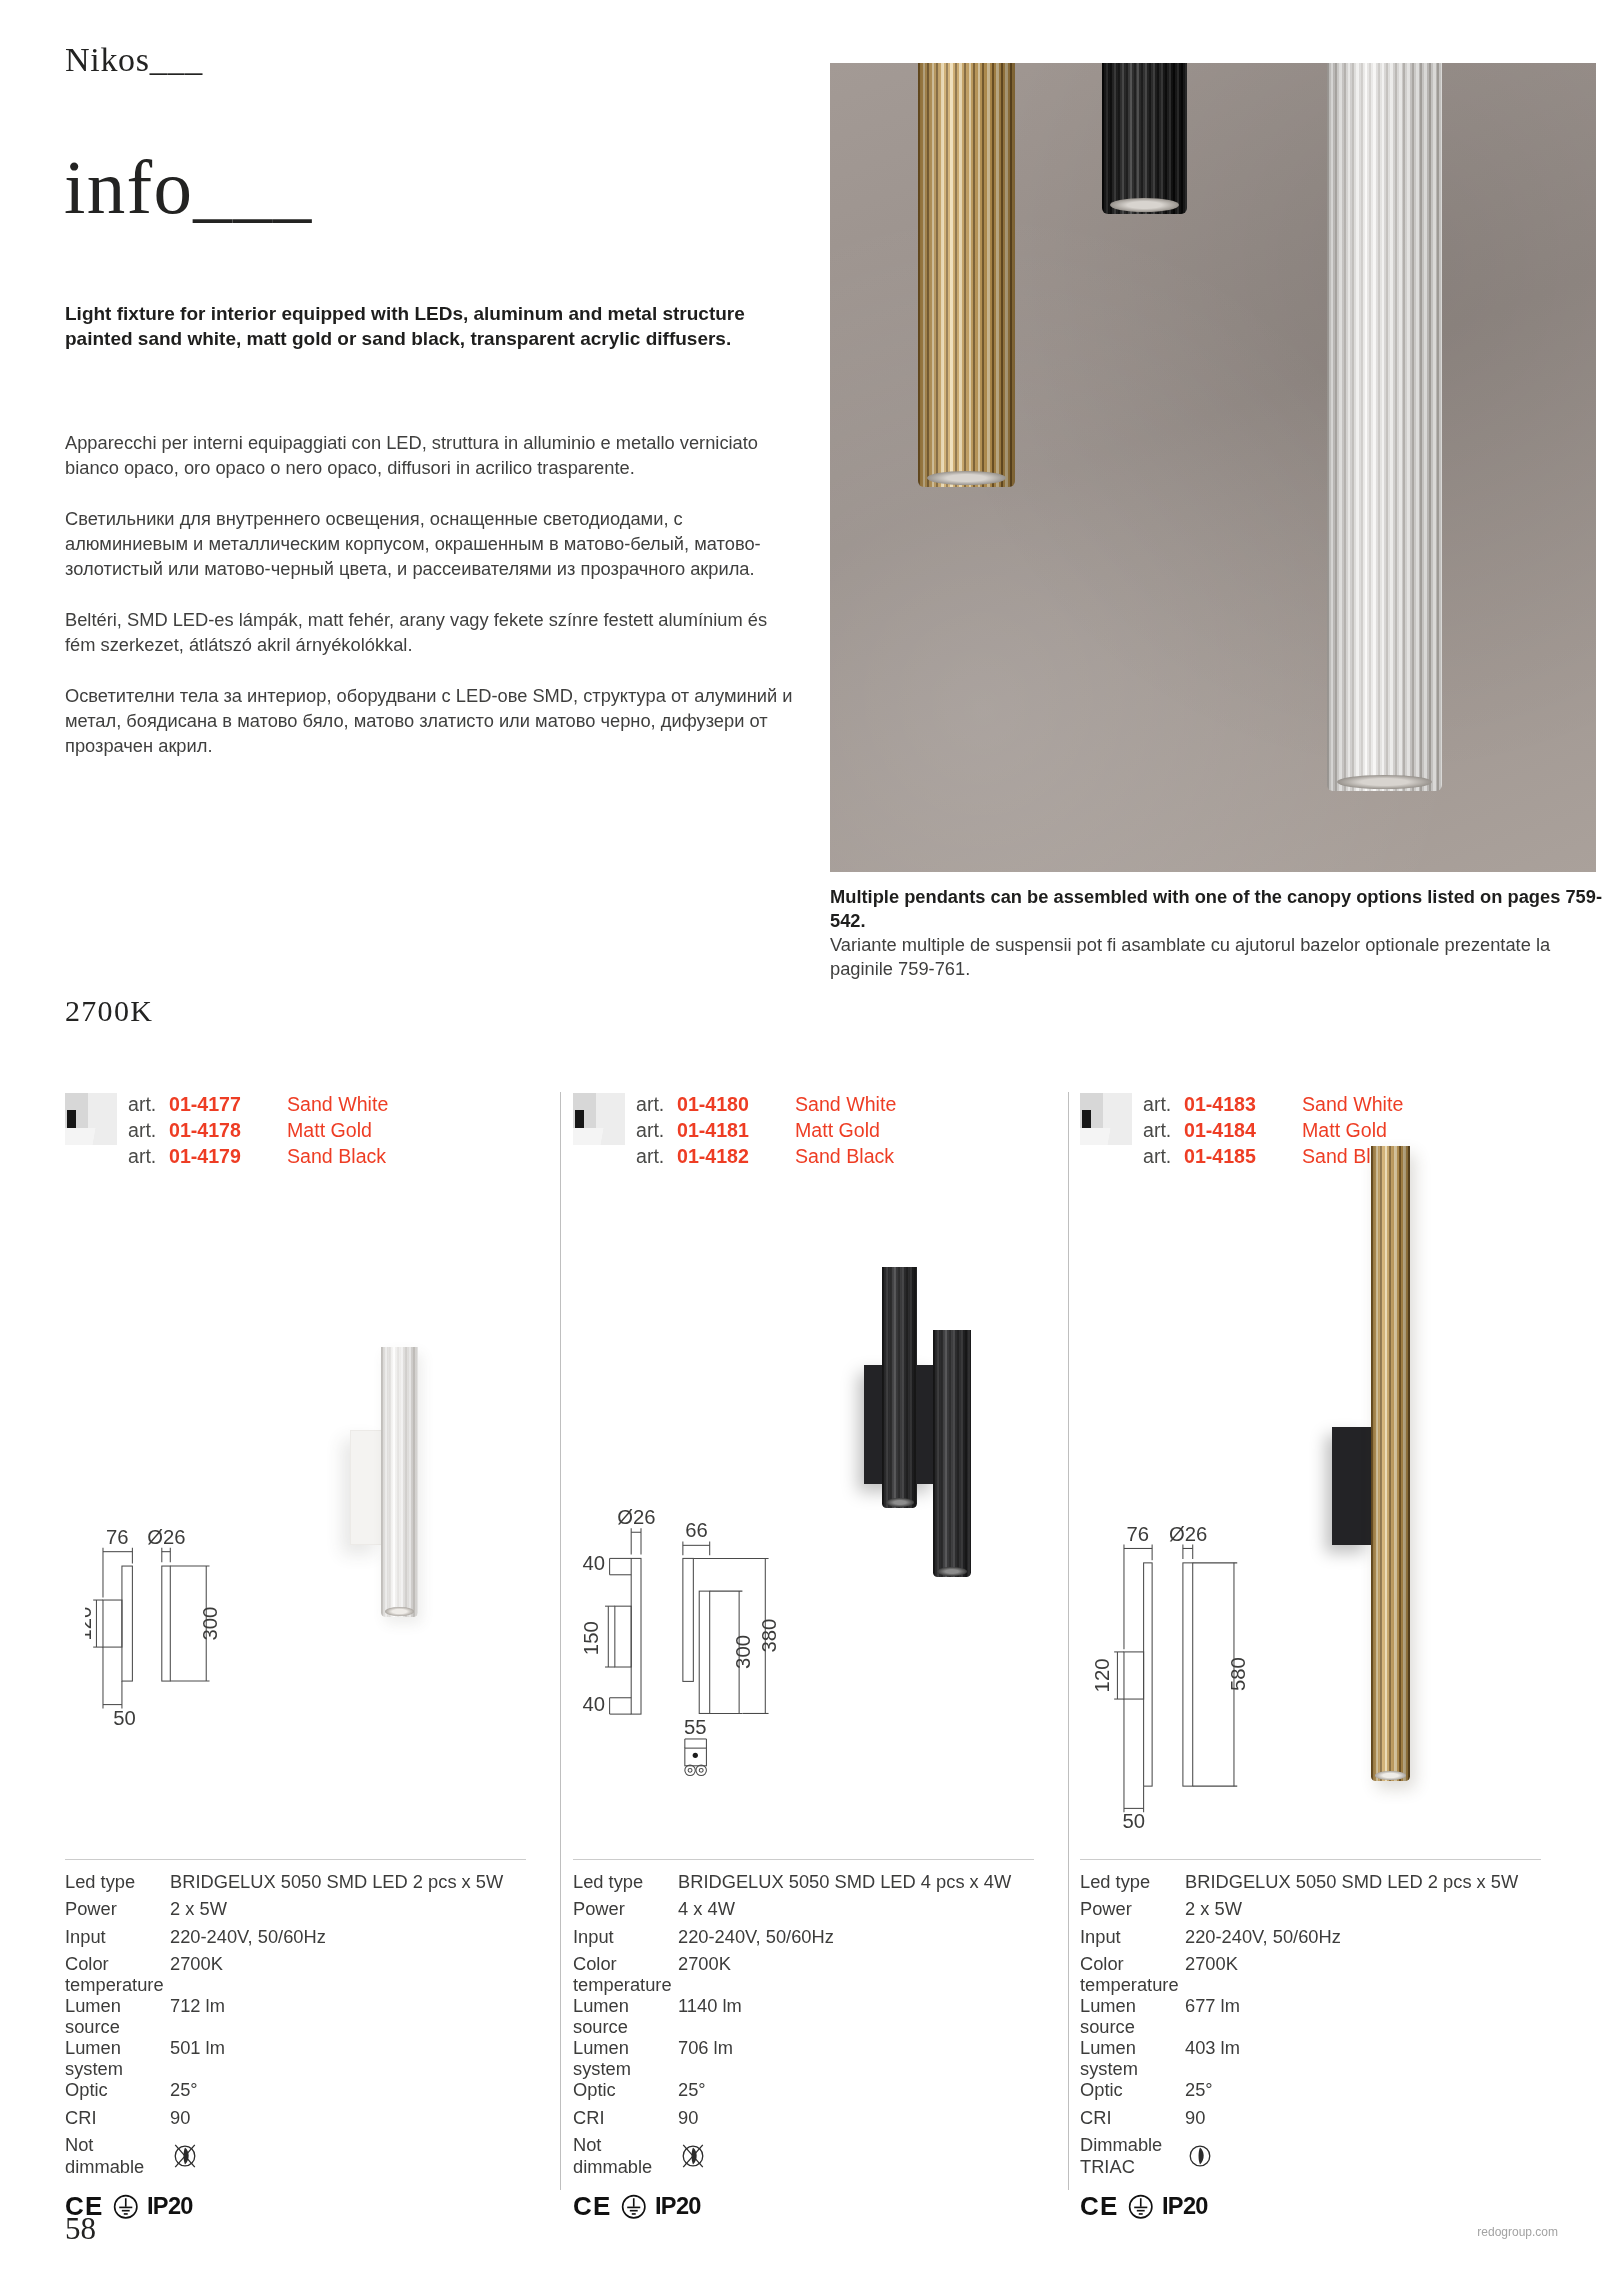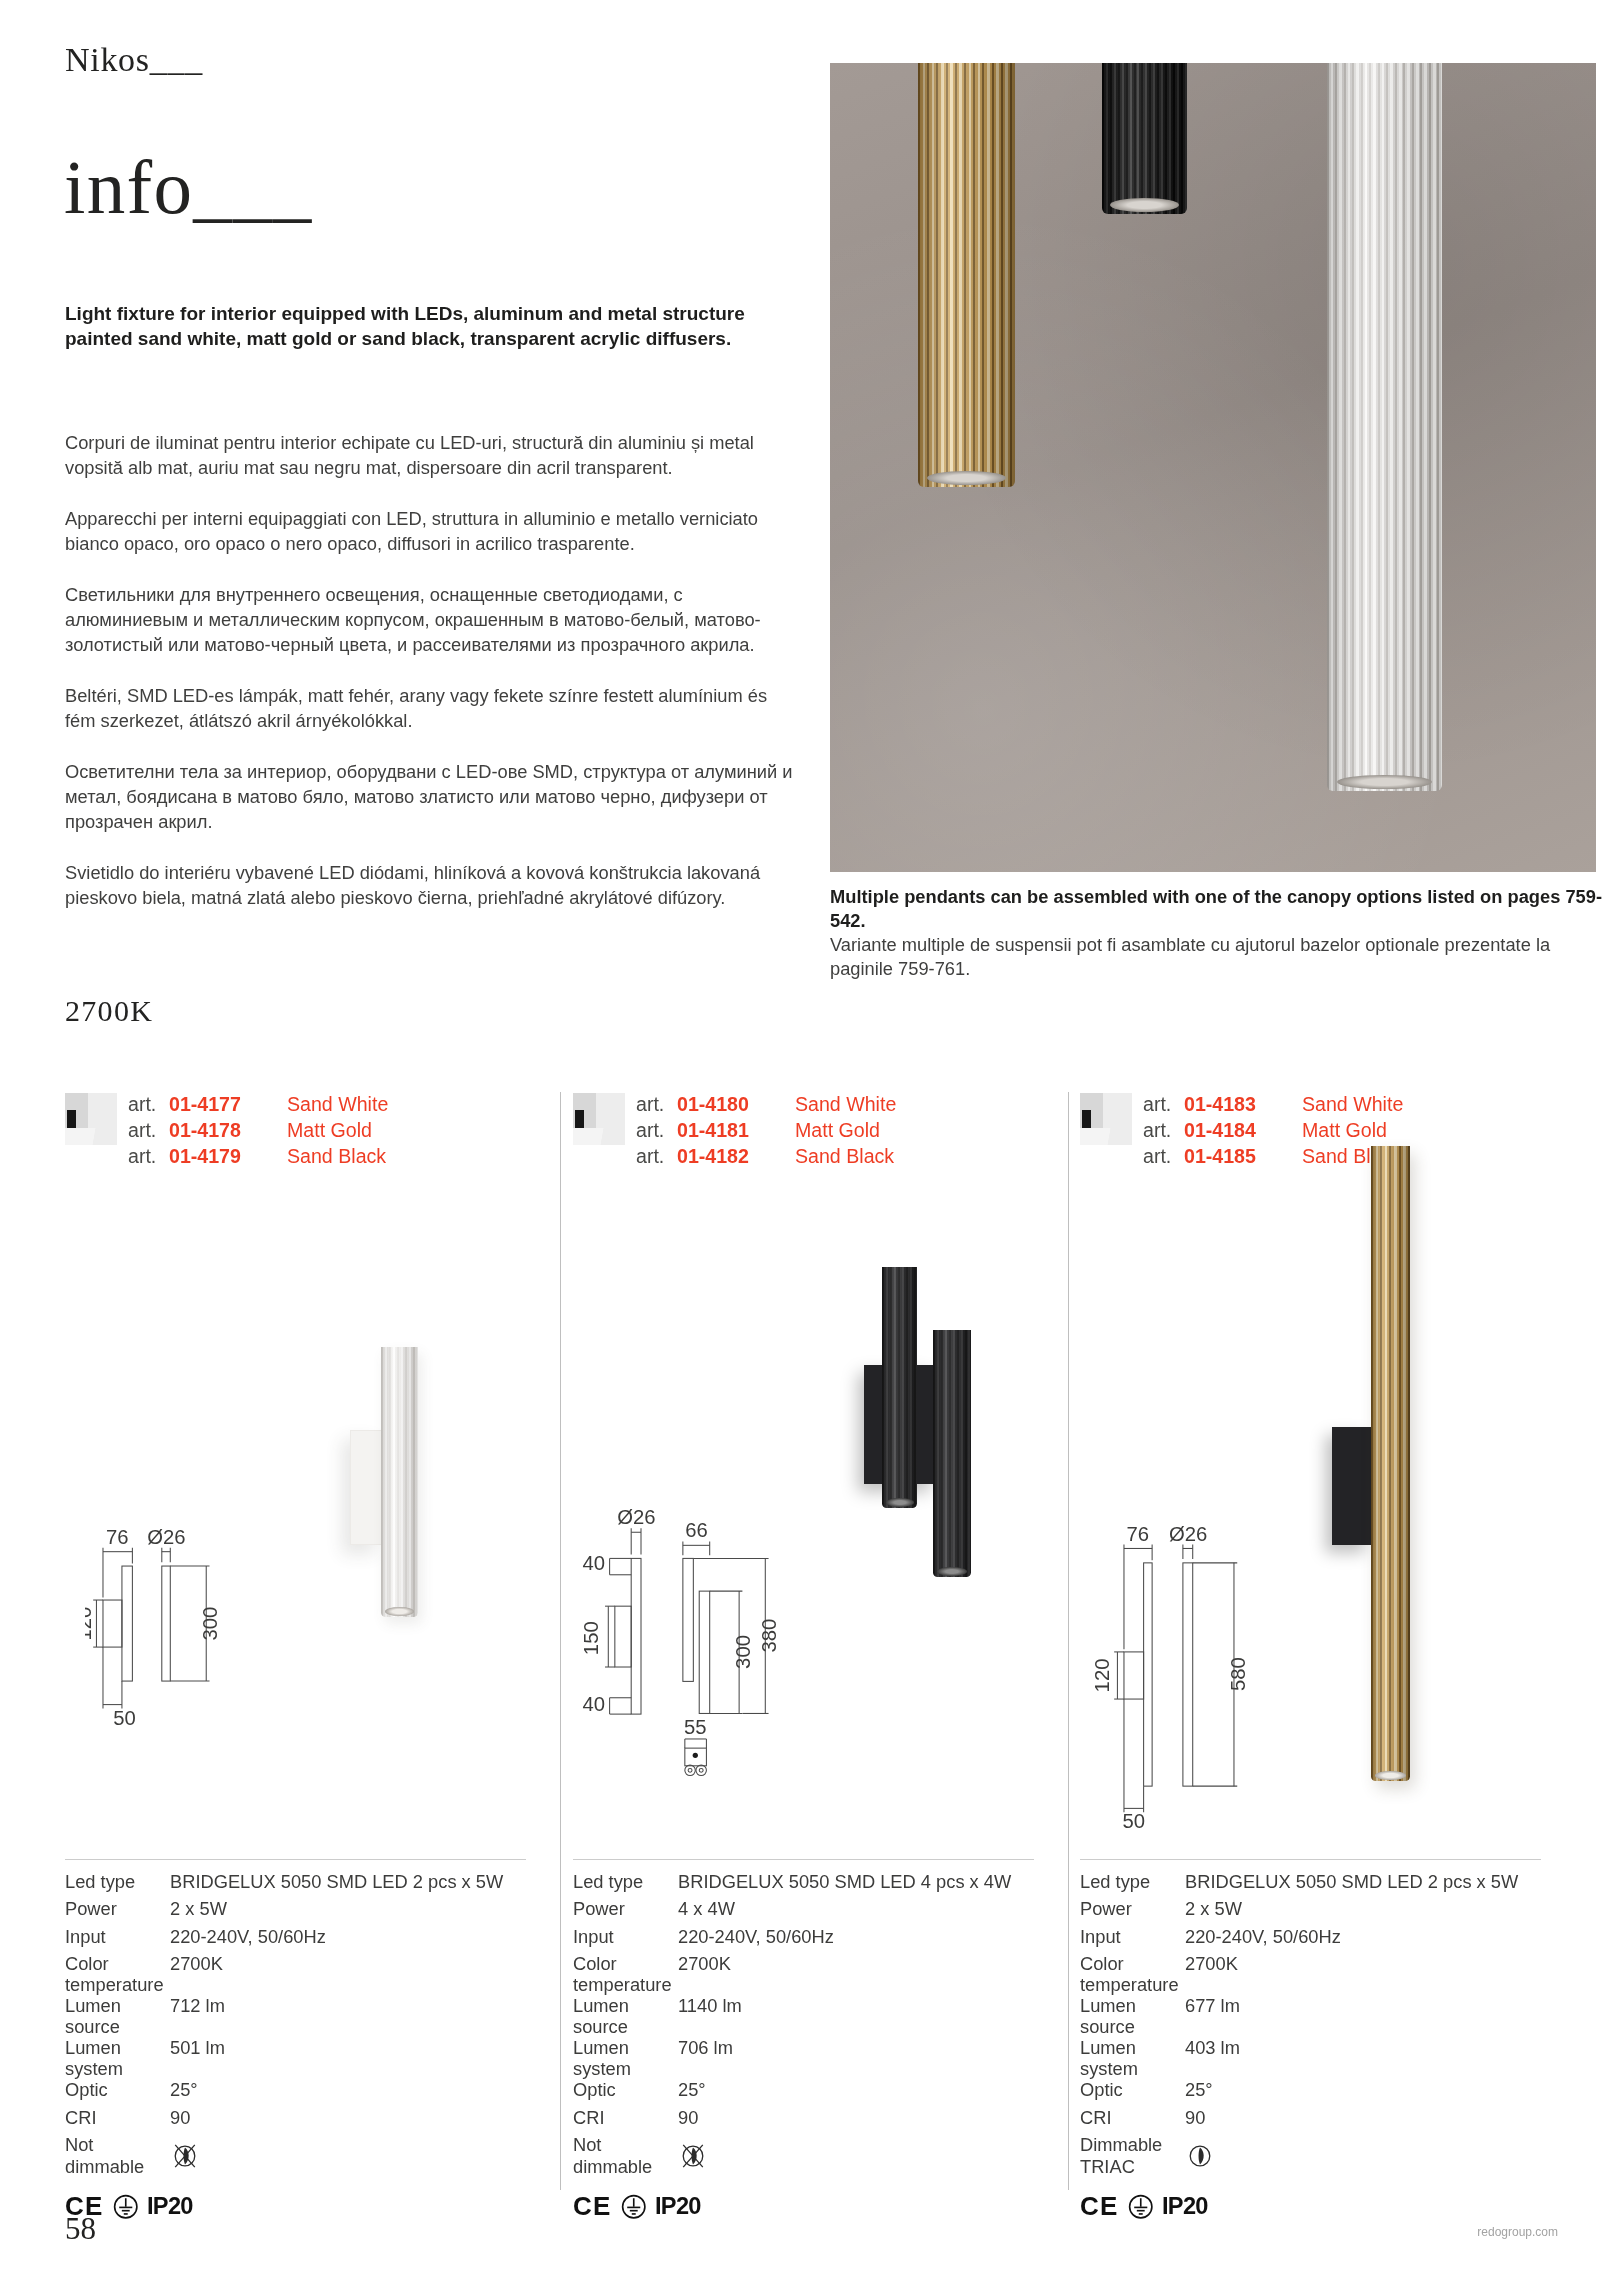--- a/index.html
+++ b/index.html
@@ -99,26 +99,24 @@
 </head>
 <body>
 
 <div class="page">
 
   <div class="brand serif">Nikos___</div>
   <div class="page-title serif">info___</div>
 
   <div class="intro">
     <p class="lead">Light fixture for interior equipped with LEDs, aluminum and metal structure painted sand white, matt gold or sand black, transparent acrylic diffusers.</p>
-    <p class="reg">Corpuri de iluminat pentru interior echipate cu LED-uri, structură din aluminiu și metal vopsită alb mat, auriu mat sau negru mat, dispersoare din acril transparent.</p>
     <p class="reg">Apparecchi per interni equipaggiati con LED, struttura in alluminio e metallo verniciato bianco opaco, oro opaco o nero opaco, diffusori in acrilico trasparente.</p>
     <p class="reg">Светильники для внутреннего освещения, оснащенные светодиодами, с алюминиевым и металлическим корпусом, окрашенным в матово-белый, матово-золотистый или матово-черный цвета, и рассеивателями из прозрачного акрила.</p>
     <p class="reg">Beltéri, SMD LED-es lámpák, matt fehér, arany vagy fekete színre festett alumínium és fém szerkezet, átlátszó akril árnyékolókkal.</p>
     <p class="reg">Осветителни тела за интериор, оборудвани с LED-ове SMD, структура от алуминий и метал, боядисана в матово бяло, матово златисто или матово черно, дифузери от прозрачен акрил.</p>
-    <p class="reg">Svietidlo do interiéru vybavené LED diódami, hliníková a kovová konštrukcia lakovaná pieskovo biela, matná zlatá alebo pieskovo čierna, priehľadné akrylátové difúzory.</p>
   </div>
 
   <div class="ctemp serif">2700K</div>
 
   <div class="hero">
     <div class="tube rib-gold" style="left:88px;width:97px;height:424px;">
       <div class="lens"></div>
     </div>
     <div class="tube rib-black" style="left:272px;width:85px;height:151px;">
       <div class="lens"></div>

